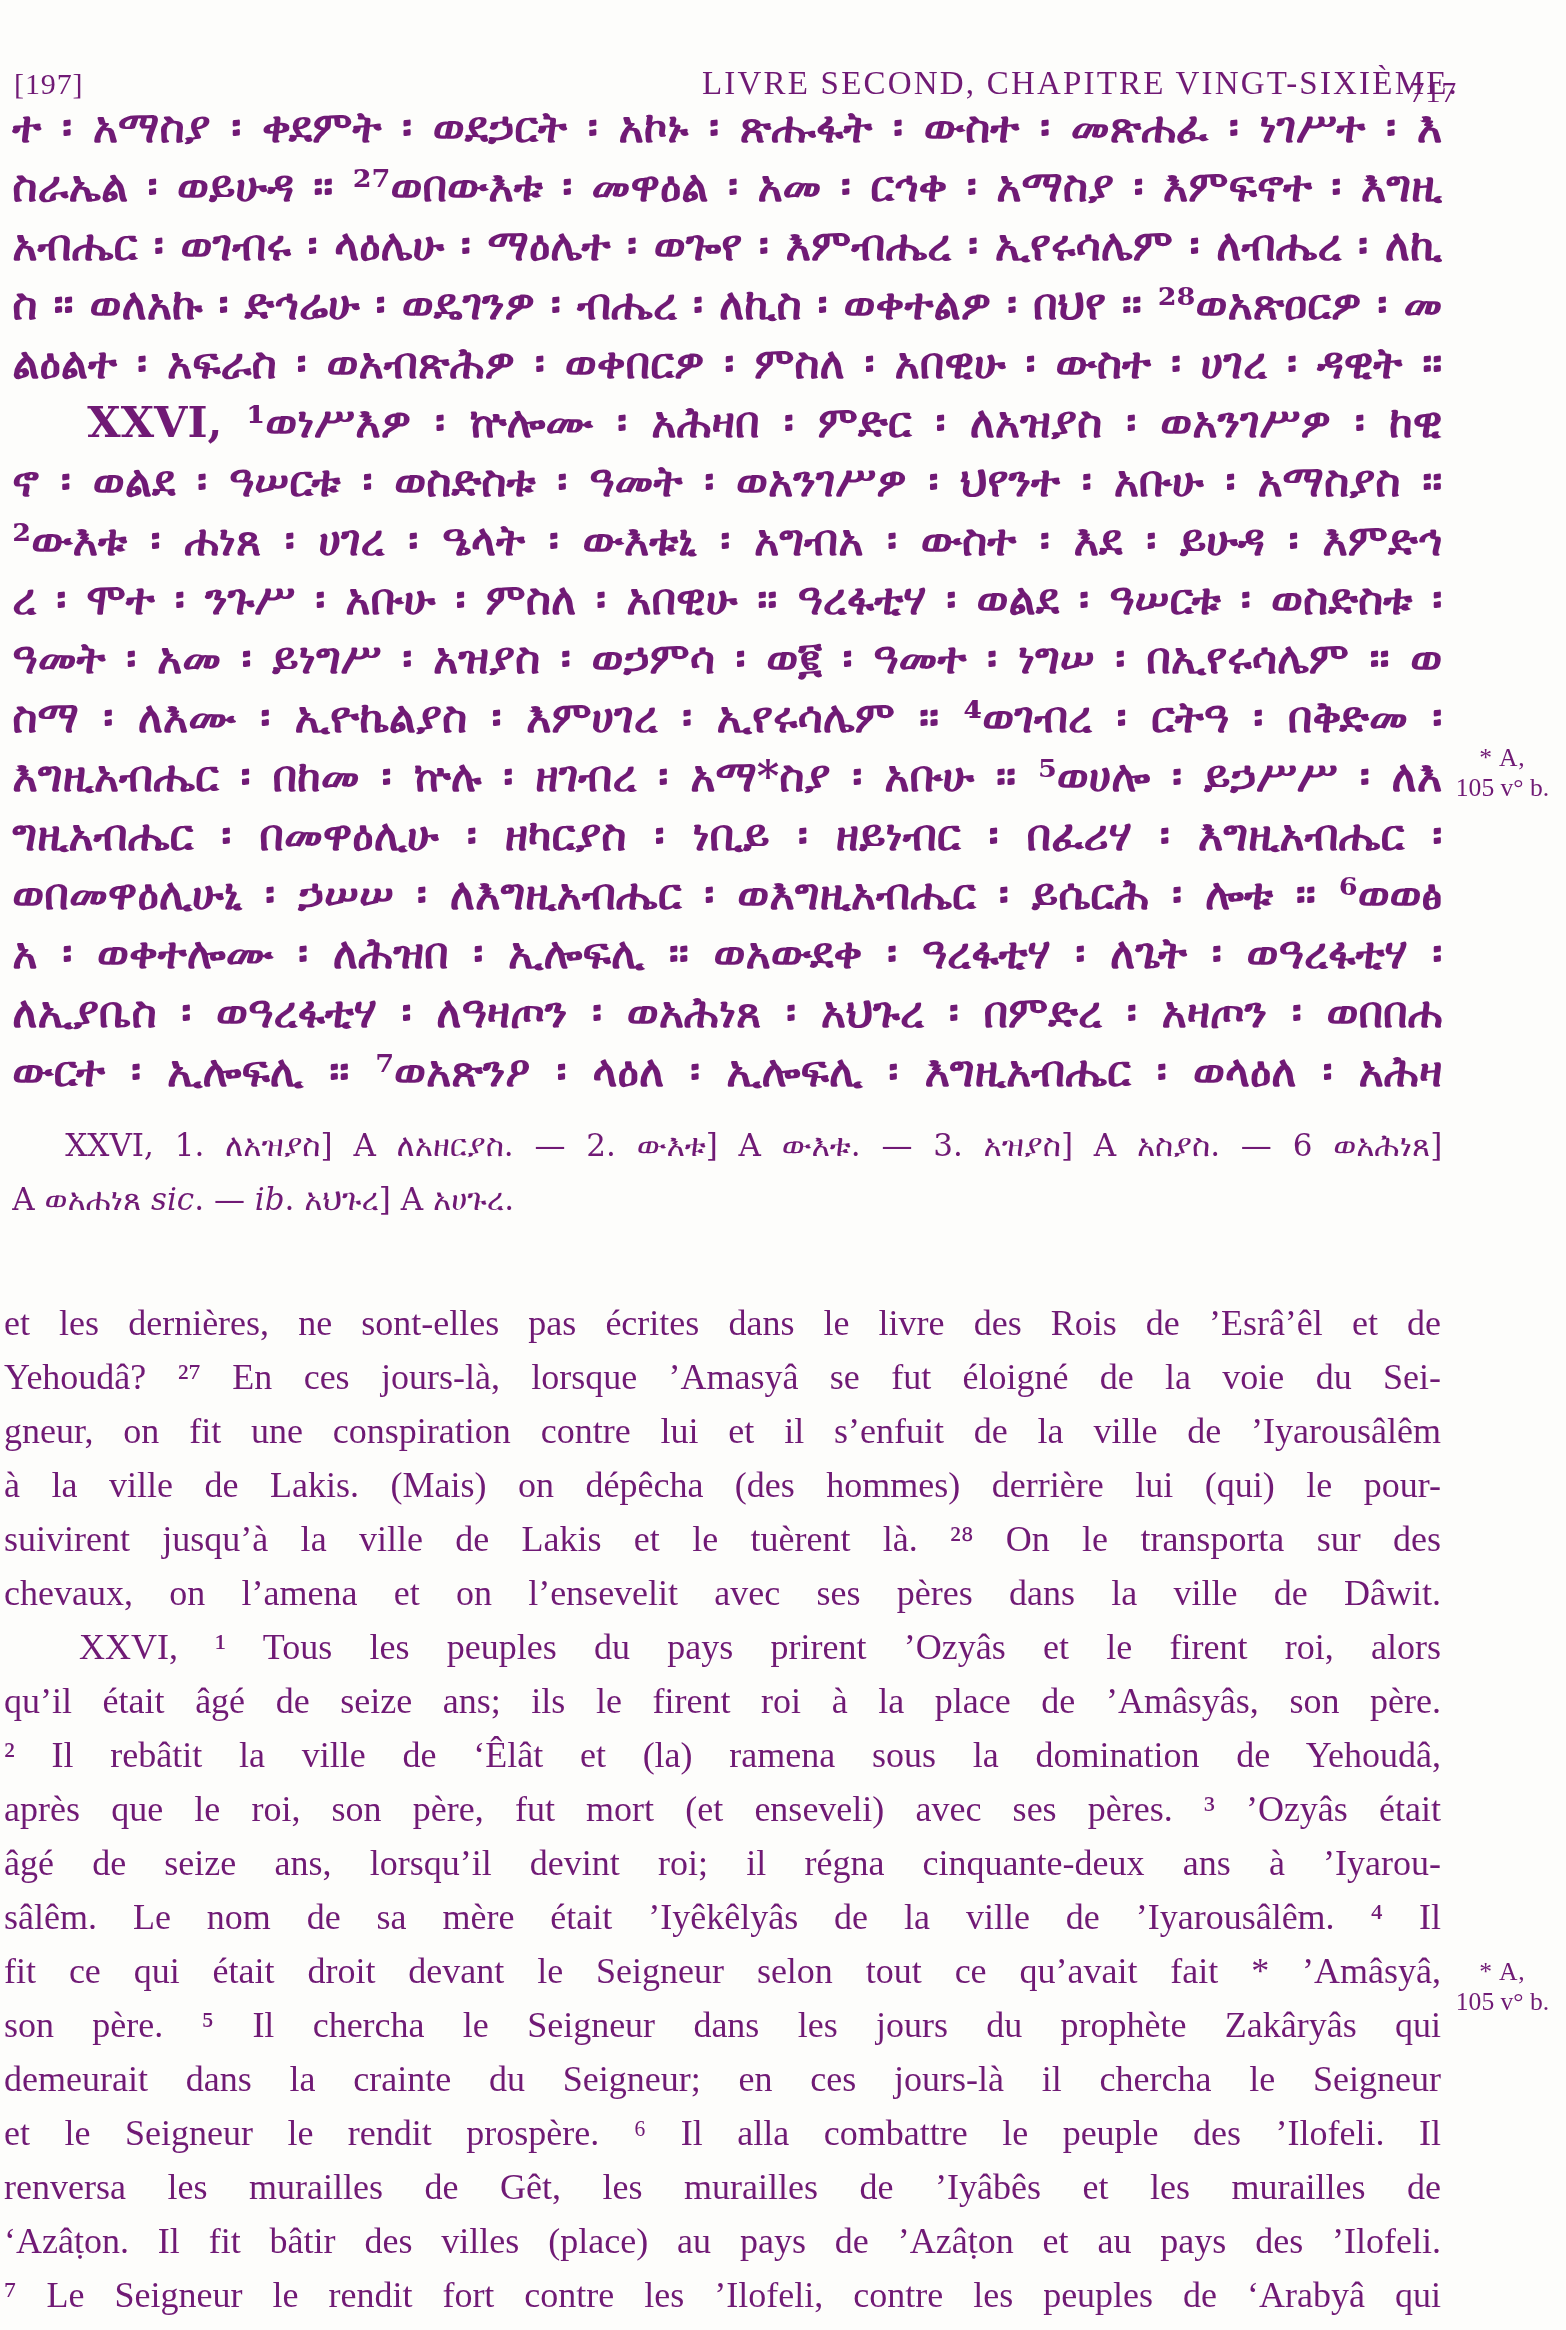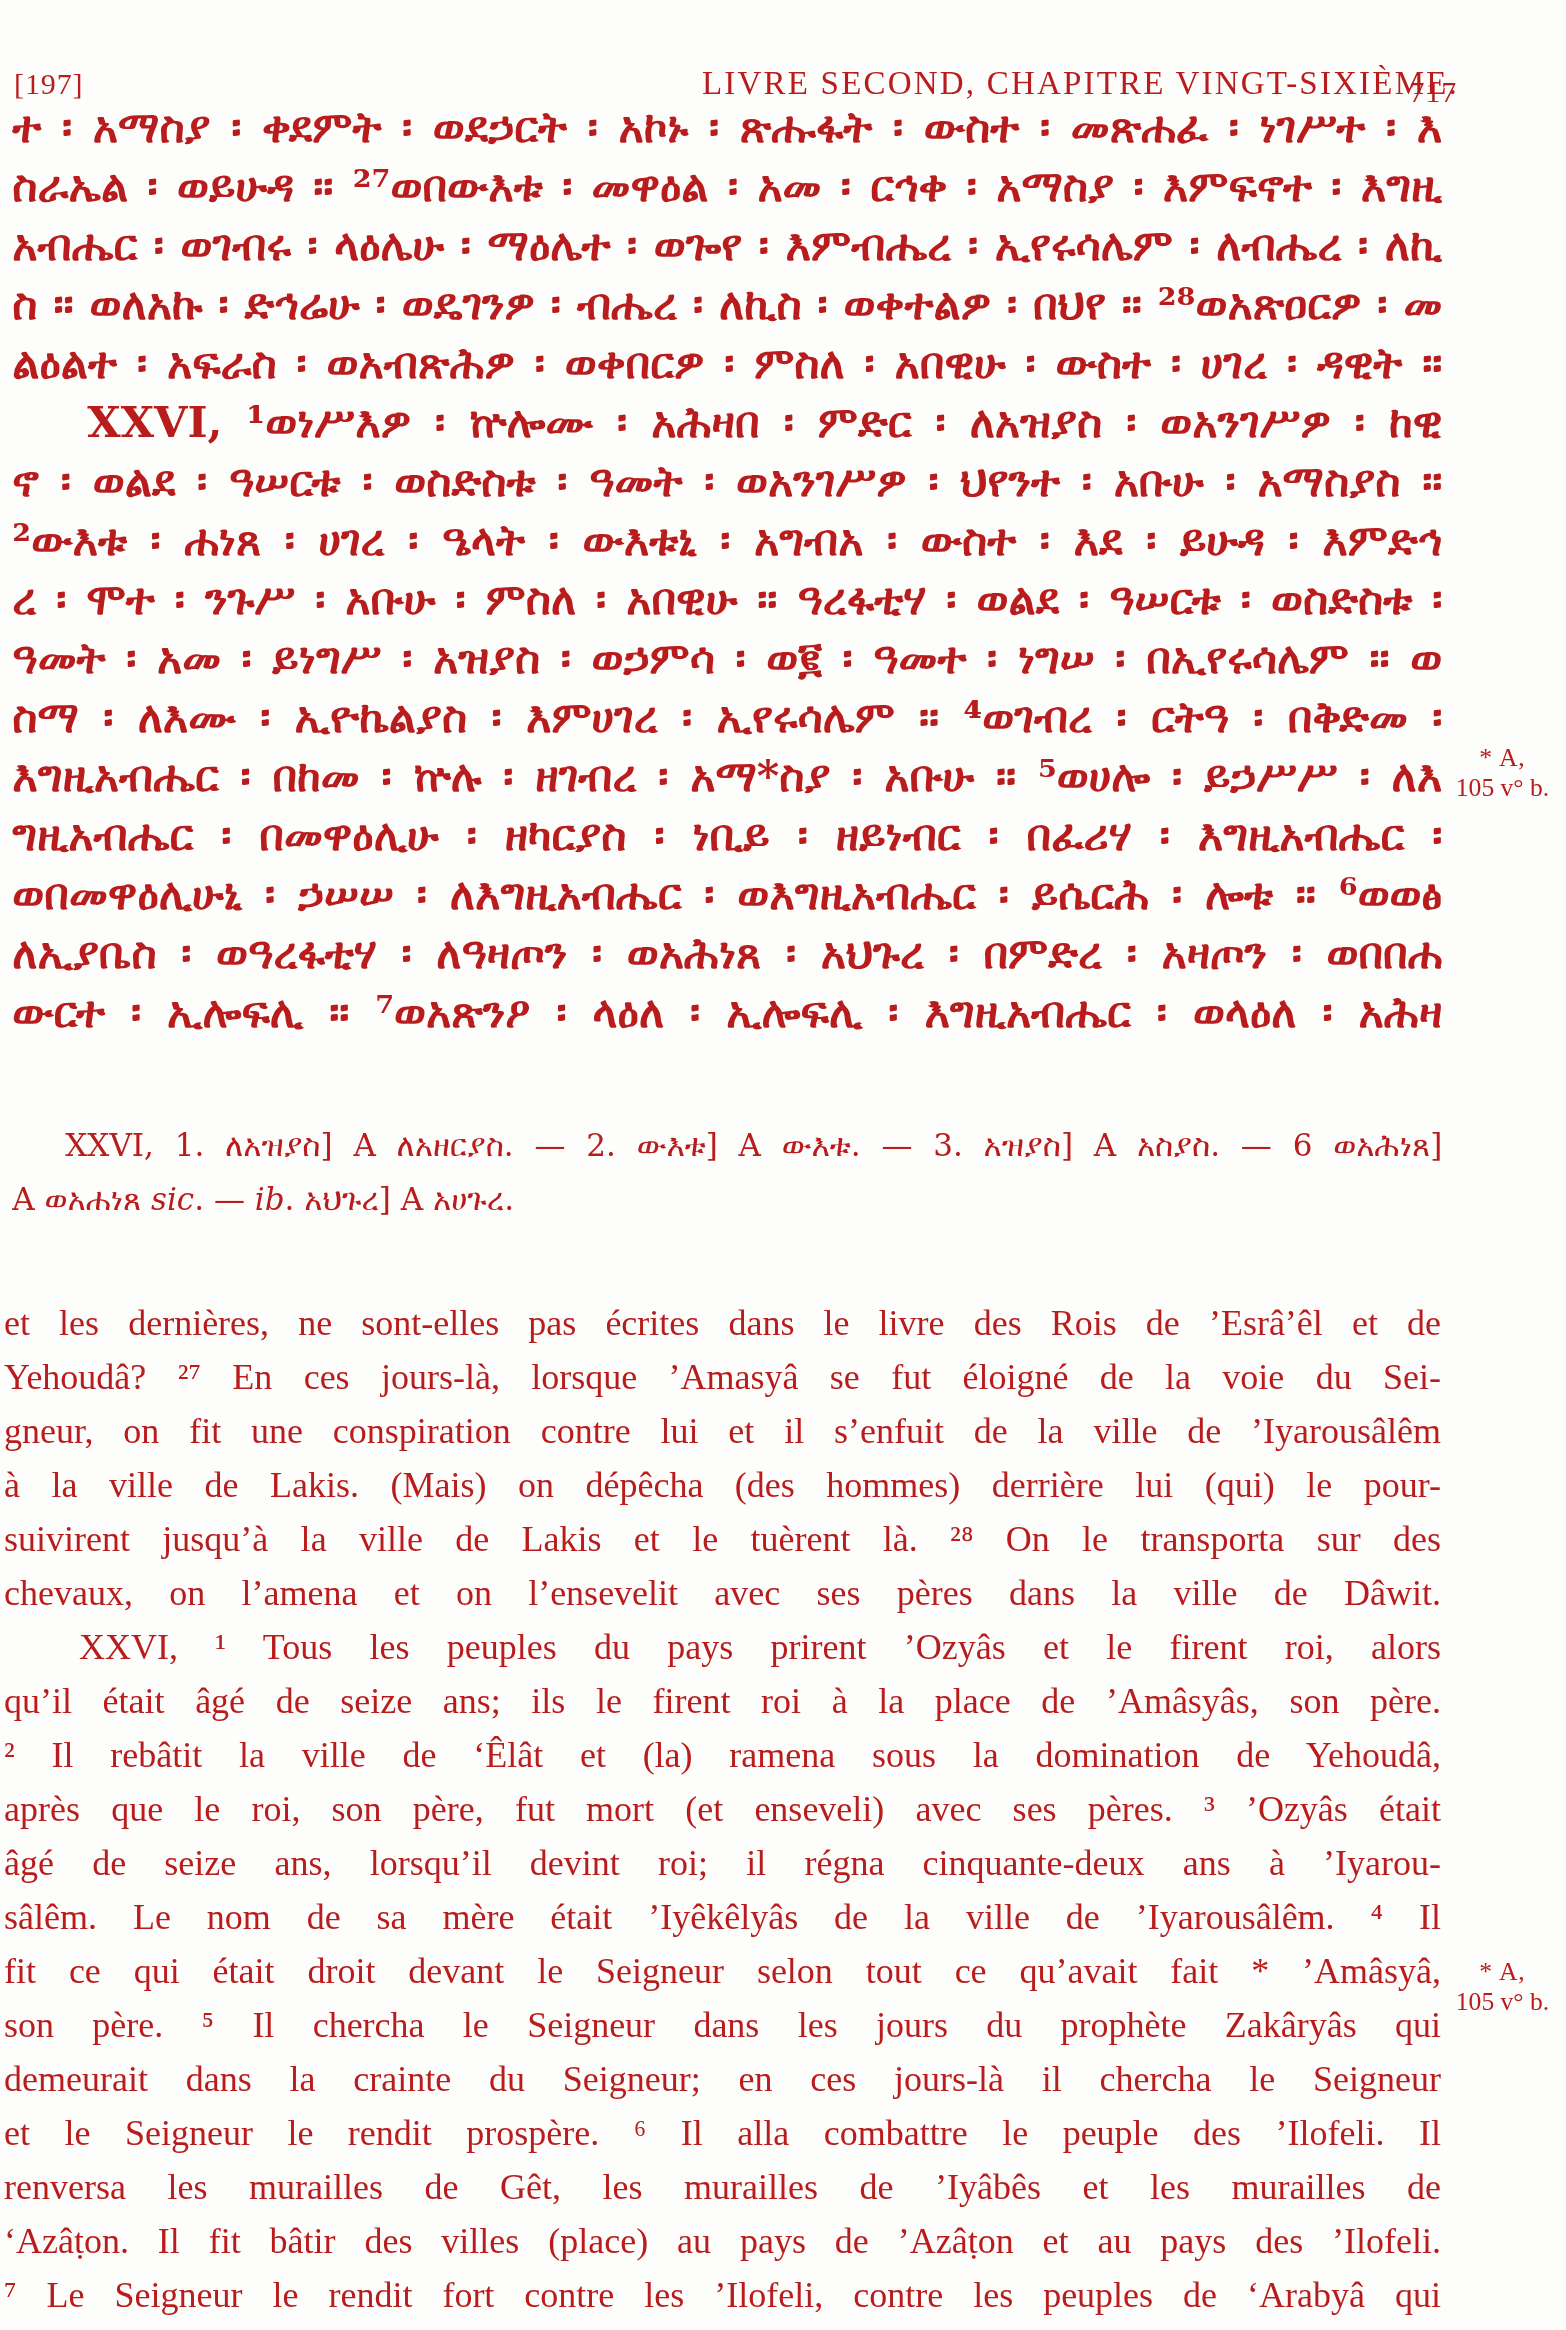--- a/index.html
+++ b/index.html
@@ -1,20 +1,20 @@
 <!DOCTYPE html>
 <html style="font-size:14px"><head>
 <meta charset="utf-8">
 <style>
   html,body{margin:0;padding:0;background:#e8e8e4;}
   .page{
     position:relative;
     width:1566px;height:2330px;
     background:#fdfdfb;
-    color:#b91c1c;
+    color:#701a75;
     font-family:"Liberation Serif","DejaVu Serif",serif;
     overflow:hidden;
   }
   
   .running-header{position:absolute;top:65px;left:14px;width:1445px;height:41px;}
   .hdr-left{position:absolute;left:0;top:1.8px;font-size:30px;letter-spacing:0.9px;}
   .hdr-title{position:absolute;left:0;right:0;text-align:right;top:0;
     font-size:33px;letter-spacing:2.2px;white-space:nowrap;}
   .hdr-right{position:absolute;right:1.8px;top:1.8px;font-size:30px;letter-spacing:0.9px;margin-top:8px;}
 
@@ -71,20 +71,21 @@
     <div class="gl">ልዕልተ ፡ አፍራስ ፡ ወአብጽሕዎ ፡ ወቀበርዎ ፡ ምስለ ፡ አበዊሁ ፡ ውስተ ፡ ሀገረ ፡ ዳዊት ።</div>
     <div class="gl indent">XXVI, ¹ወነሥእዎ ፡ ኵሎሙ ፡ አሕዛበ ፡ ምድር ፡ ለአዝያስ ፡ ወአንገሥዎ ፡ ከዊ</div>
     <div class="gl">ኖ ፡ ወልደ ፡ ዓሠርቱ ፡ ወስድስቱ ፡ ዓመት ፡ ወአንገሥዎ ፡ ህየንተ ፡ አቡሁ ፡ አማስያስ ።</div>
     <div class="gl">²ውእቱ ፡ ሐነጸ ፡ ሀገረ ፡ ዔላት ፡ ውእቱኒ ፡ አግብአ ፡ ውስተ ፡ እደ ፡ ይሁዳ ፡ እምድኅ</div>
     <div class="gl">ረ ፡ ሞተ ፡ ንጉሥ ፡ አቡሁ ፡ ምስለ ፡ አበዊሁ ። ዓረፋቲሃ ፡ ወልደ ፡ ዓሠርቱ ፡ ወስድስቱ ፡</div>
     <div class="gl">ዓመት ፡ አመ ፡ ይነግሥ ፡ አዝያስ ፡ ወኃምሳ ፡ ወ፪ ፡ ዓመተ ፡ ነግሠ ፡ በኢየሩሳሌም ። ወ</div>
     <div class="gl">ስማ ፡ ለእሙ ፡ ኢዮኬልያስ ፡ እምሀገረ ፡ ኢየሩሳሌም ። ⁴ወገብረ ፡ ርትዓ ፡ በቅድመ ፡</div>
     <div class="gl">እግዚአብሔር ፡ በከመ ፡ ኵሉ ፡ ዘገብረ ፡ አማ*ስያ ፡ አቡሁ ። ⁵ወሀሎ ፡ ይኃሥሥ ፡ ለእ</div>
     <div class="gl">ግዚአብሔር ፡ በመዋዕሊሁ ፡ ዘካርያስ ፡ ነቢይ ፡ ዘይነብር ፡ በፈሪሃ ፡ እግዚአብሔር ፡</div>
     <div class="gl">ወበመዋዕሊሁኒ ፡ ኃሠሠ ፡ ለእግዚአብሔር ፡ ወእግዚአብሔር ፡ ይሴርሕ ፡ ሎቱ ። ⁶ወወፅ</div>
+    <div class="gl">አ ፡ ወቀተሎሙ ፡ ለሕዝበ ፡ ኢሎፍሊ ። ወአውደቀ ፡ ዓረፋቲሃ ፡ ለጌት ፡ ወዓረፋቲሃ ፡</div>
     <div class="gl">ለኢያቤስ ፡ ወዓረፋቲሃ ፡ ለዓዛጦን ፡ ወአሕነጸ ፡ አህጉረ ፡ በምድረ ፡ አዛጦን ፡ ወበበሐ</div>
     <div class="gl">ውርተ ፡ ኢሎፍሊ ። ⁷ወአጽንዖ ፡ ላዕለ ፡ ኢሎፍሊ ፡ እግዚአብሔር ፡ ወላዕለ ፡ አሕዛ</div>
   </div>
 
   <div class="apparatus">
     <div class="app-l1">XXVI, 1. ለአዝያስ] A ለአዘርያስ. — 2. ውእቱ] A ውእቱ. — 3. አዝያስ] A አስያስ. — 6 ወአሕነጸ]</div>
     <div class="app-l2"><span>A ወአሐነጸ </span><span class="it">sic</span><span>. — </span><span class="it">ib</span><span>. አህጉረ] A አሀጉረ.</span></div>
   </div>
 
   <div class="french-block">

